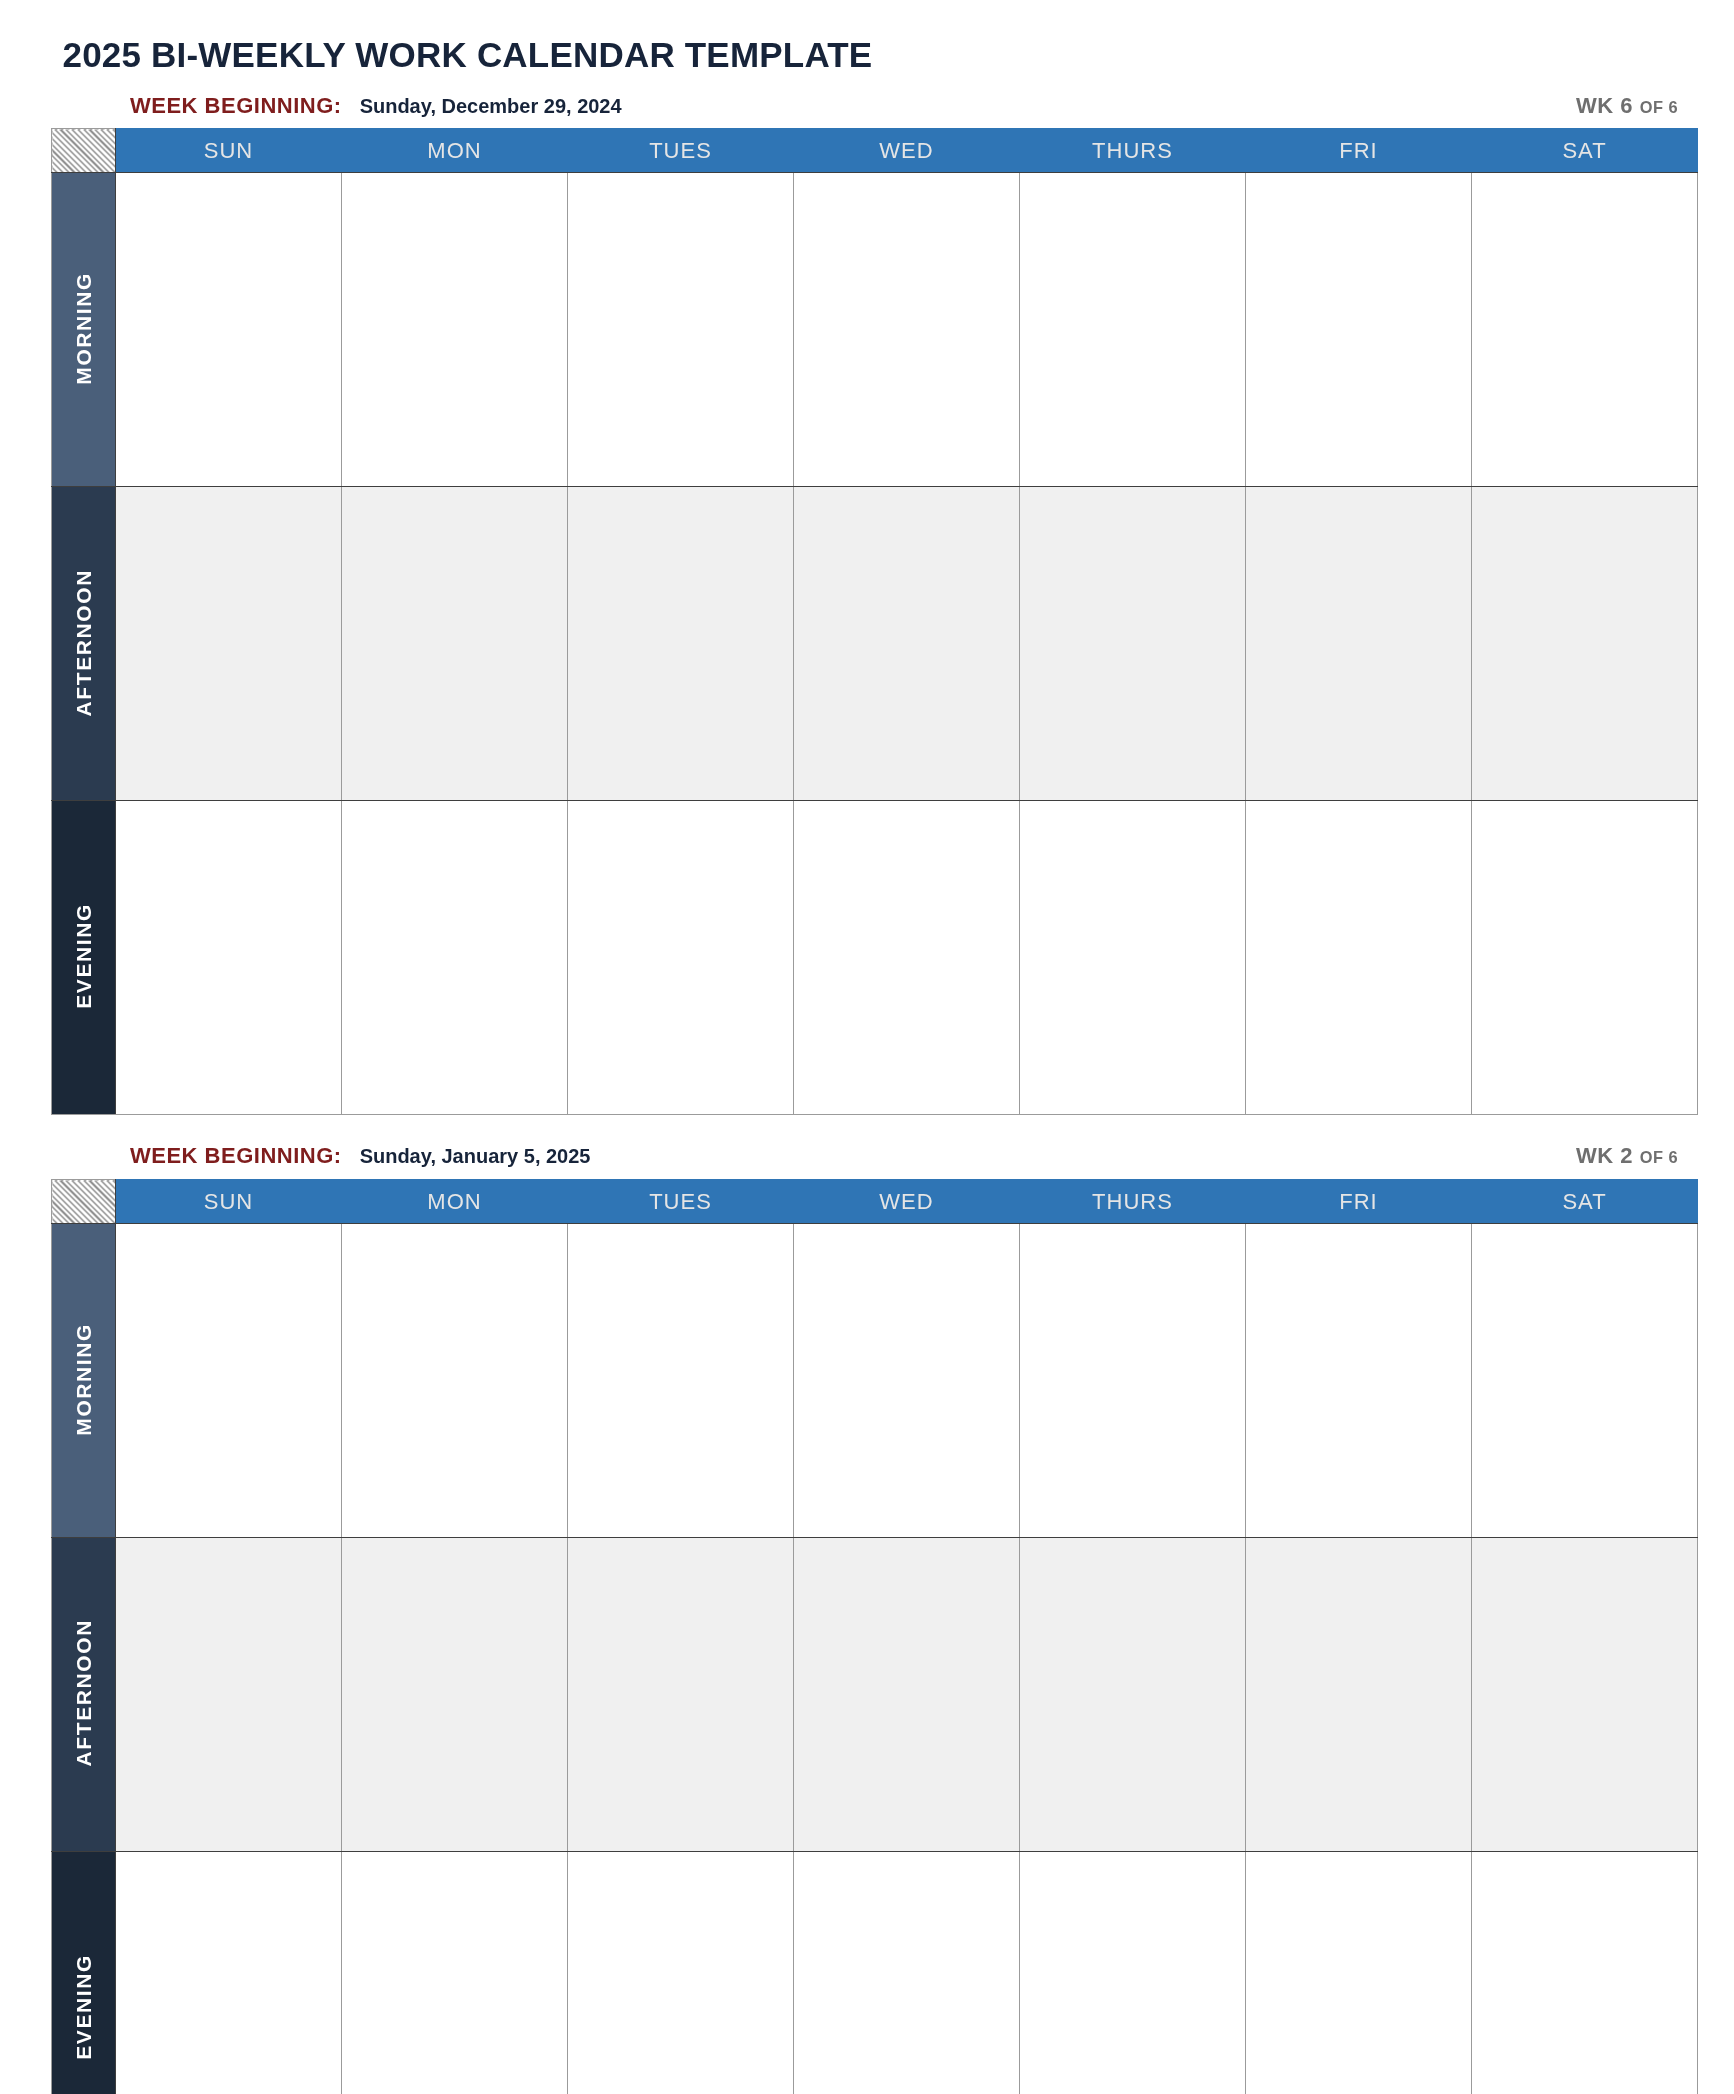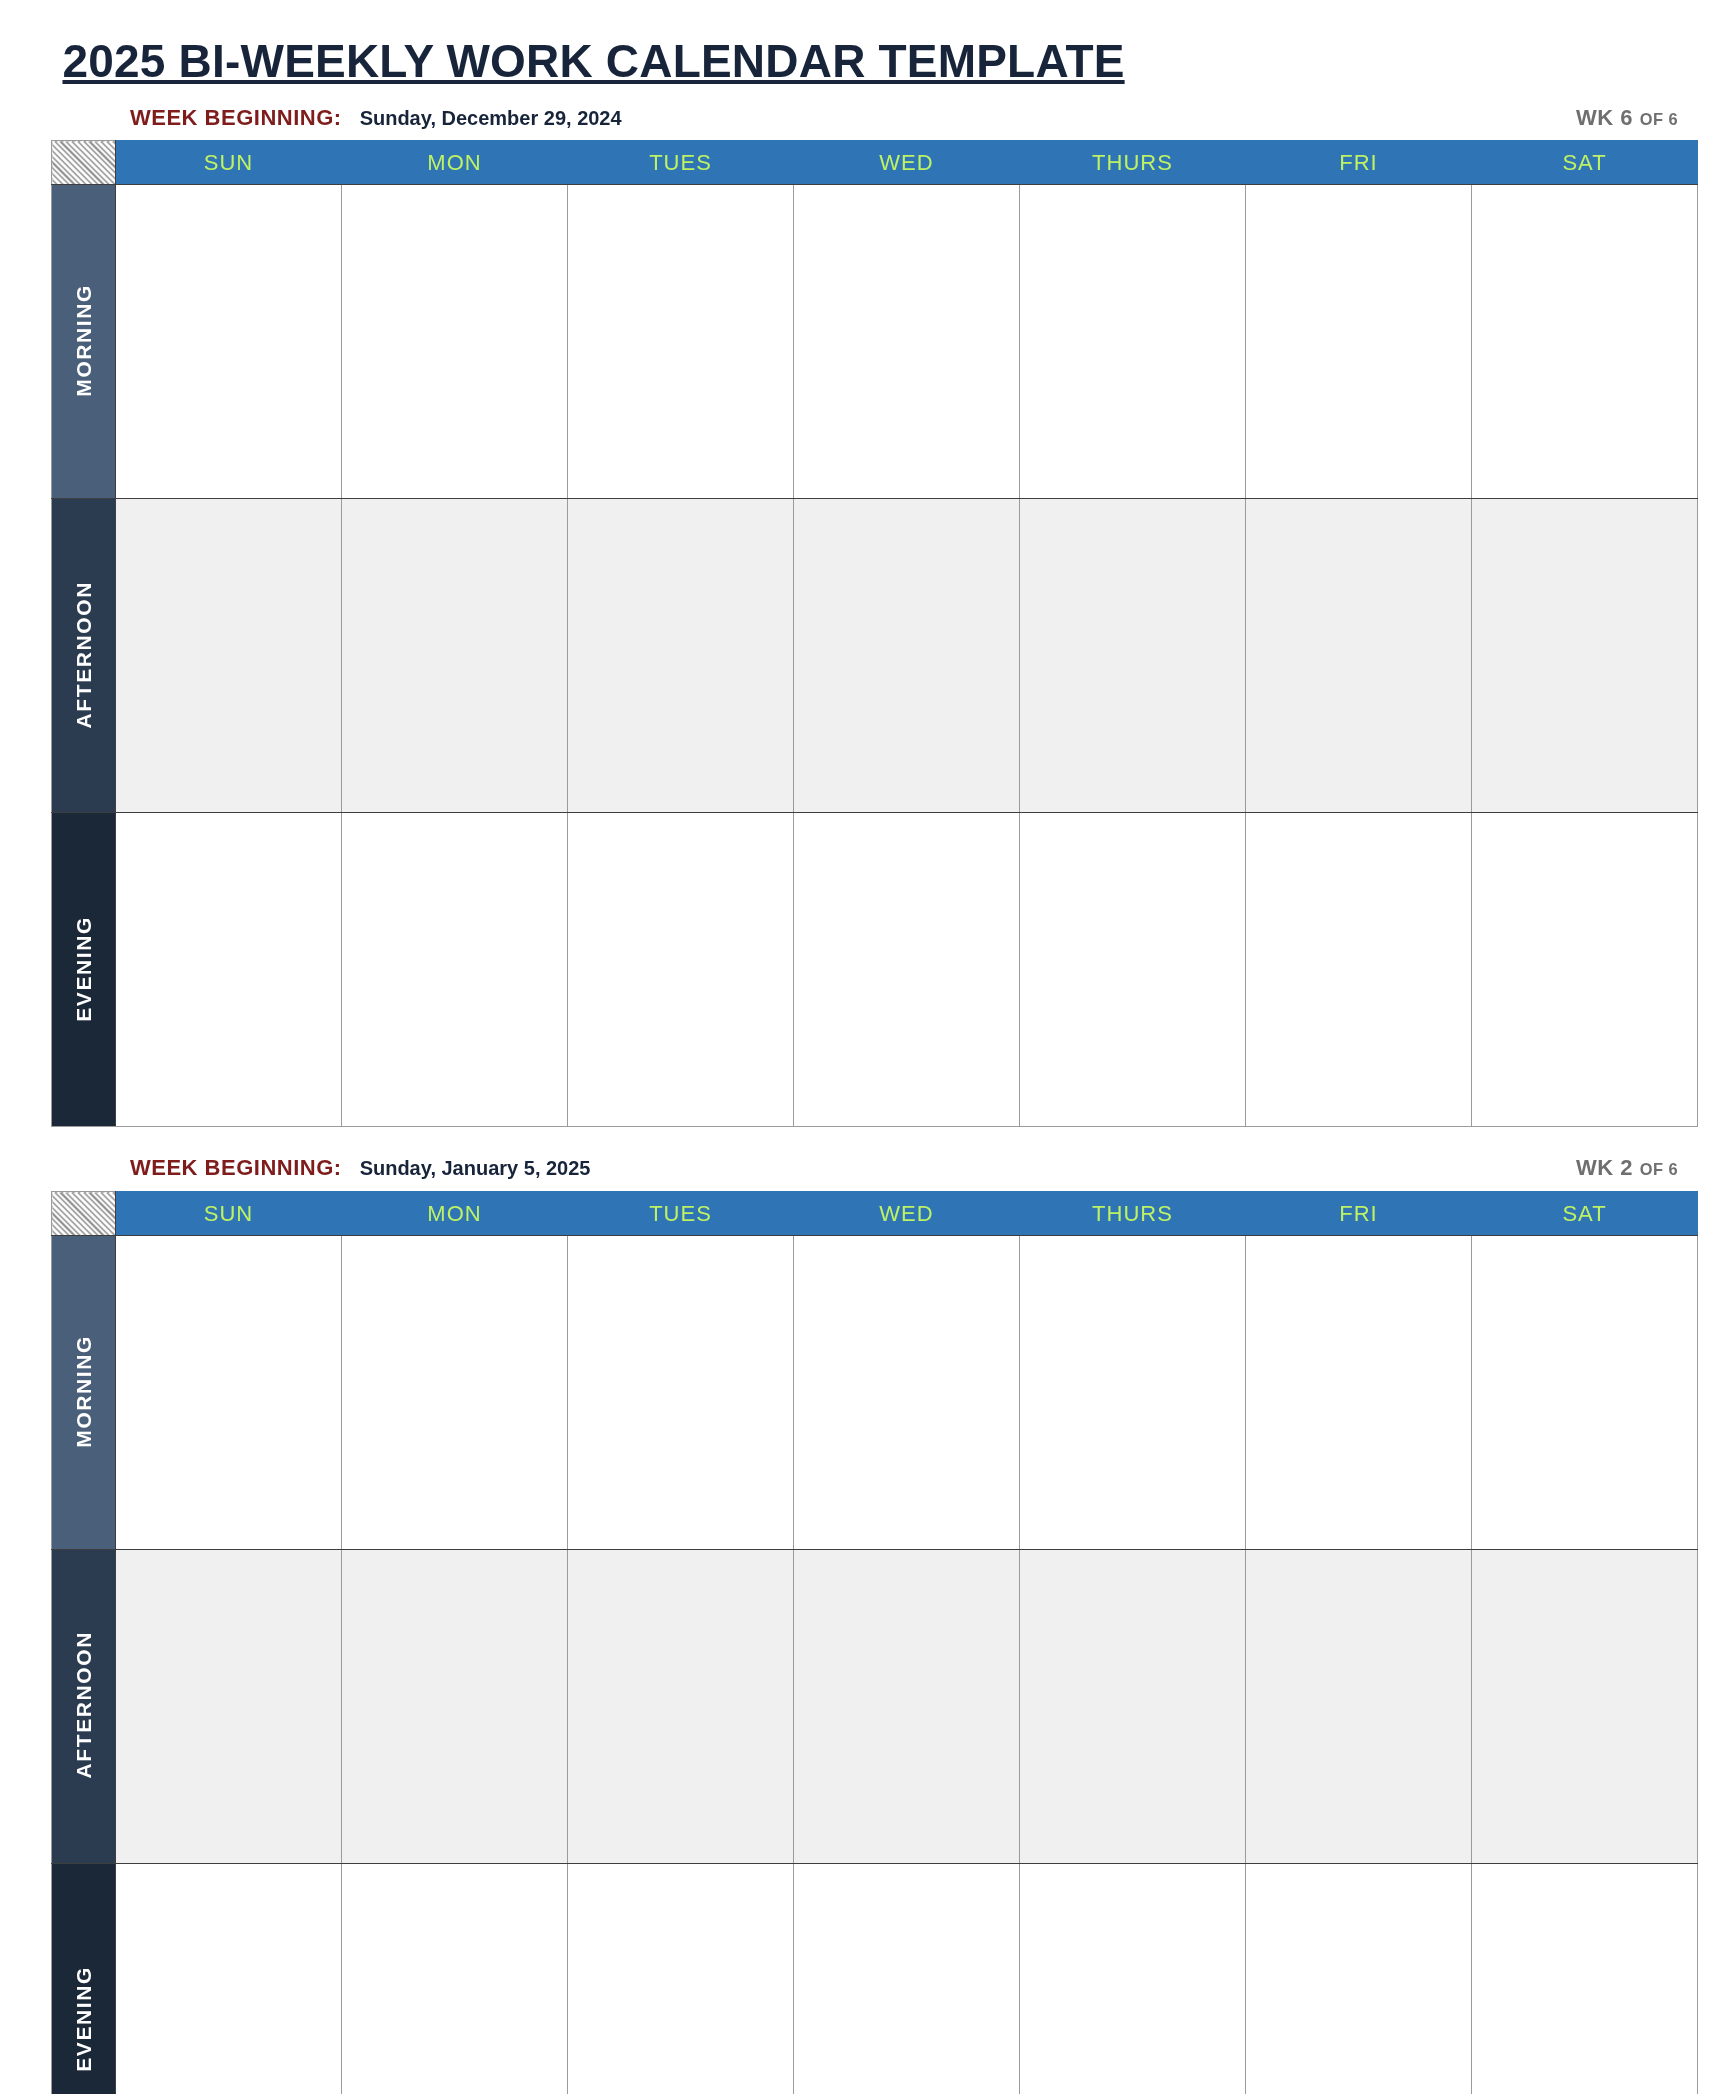--- a/index.html
+++ b/index.html
@@ -14,28 +14,27 @@
     color: #1b2838;
     overflow: hidden;
   }
   .page {
     box-sizing: border-box;
     width: 1734px;
     height: 2095px;
     padding: 36px 51px 0 51px;
   }
   .doc-title {
-    font-size: 46px;
+    font-size: 35px;
     font-weight: bold;
     letter-spacing: 0.2px;
     color: #17243a;
     margin: 0 0 0 11.5px;
     line-height: 1.1;
     white-space: nowrap;
-    text-decoration: underline;
   }
   .week-header {
     display: flex;
     align-items: baseline;
     margin: 18px 0 9.8px 0;
     padding: 0 4.9px 0 79px;
   }
   .wb-label {
     font-size: 22px;
     font-weight: bold;
@@ -81,21 +80,21 @@
     background-image: repeating-linear-gradient(
       45deg,
       #ffffff 0px, #ffffff 2.5px,
       #8a8a8a 2.5px, #8a8a8a 4.1px
     );
     border-right: 1.6px solid #3e3e3e !important;
     border-bottom: 1.6px solid #3e3e3e !important;
   }
   .day-head {
     background: #2f75b5;
-    color: #bef264;
+    color: #e5e5e5;
     font-size: 22px;
     font-weight: normal;
     letter-spacing: 1px;
     text-align: center;
     height: 43px;
     border-color: #2f75b5 !important;
     border-bottom: 1.6px solid #3e3e3e !important;
   }
   .rowlabel {
     width: 64px;

